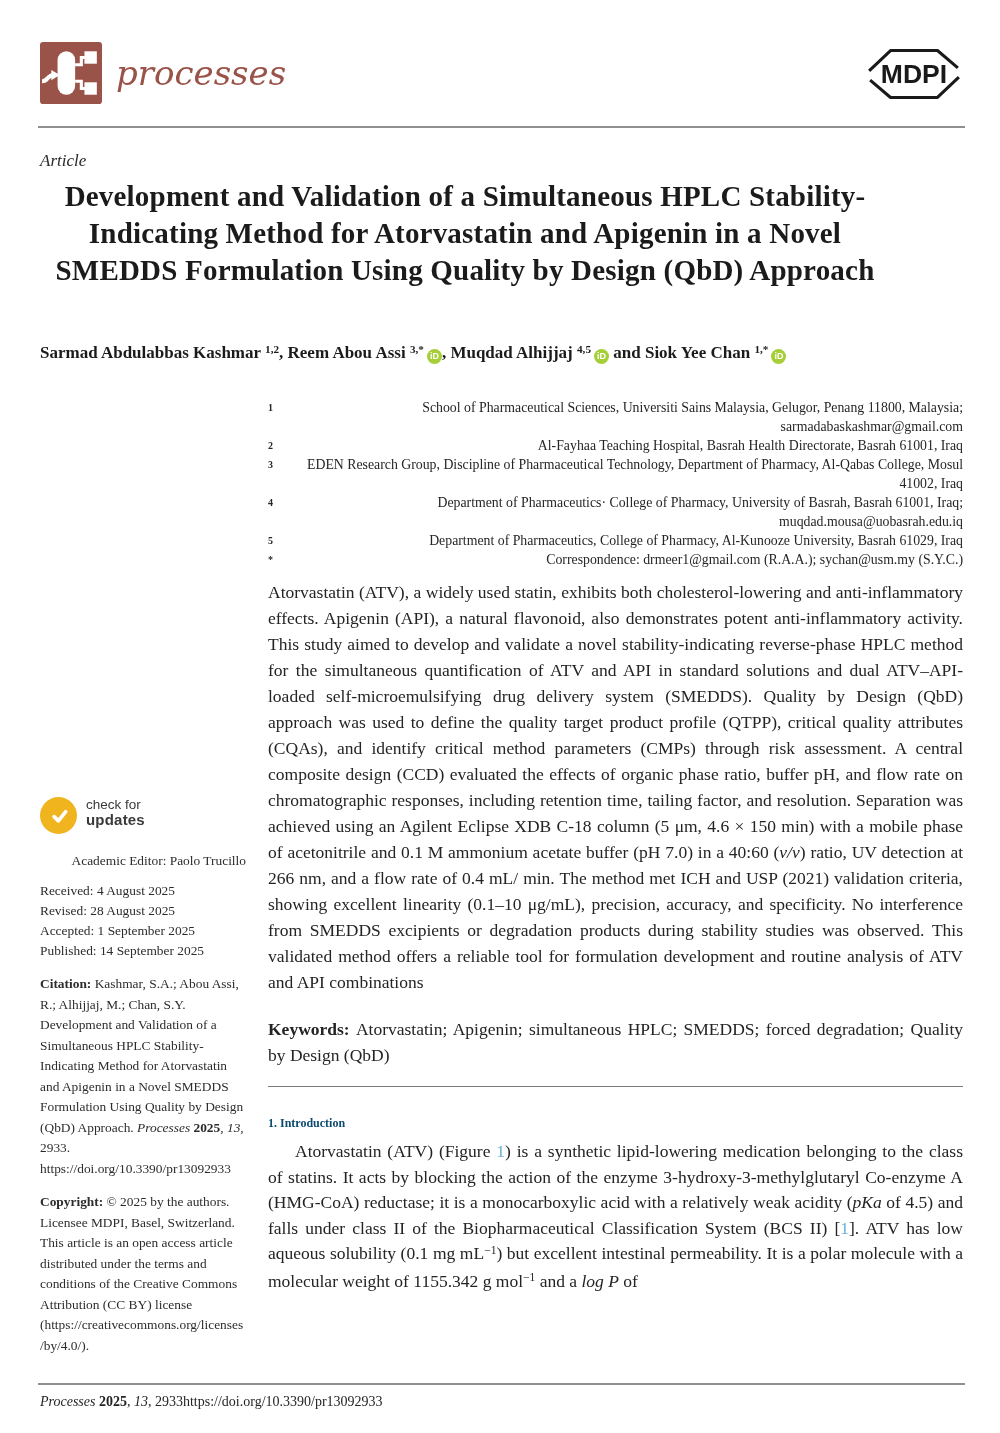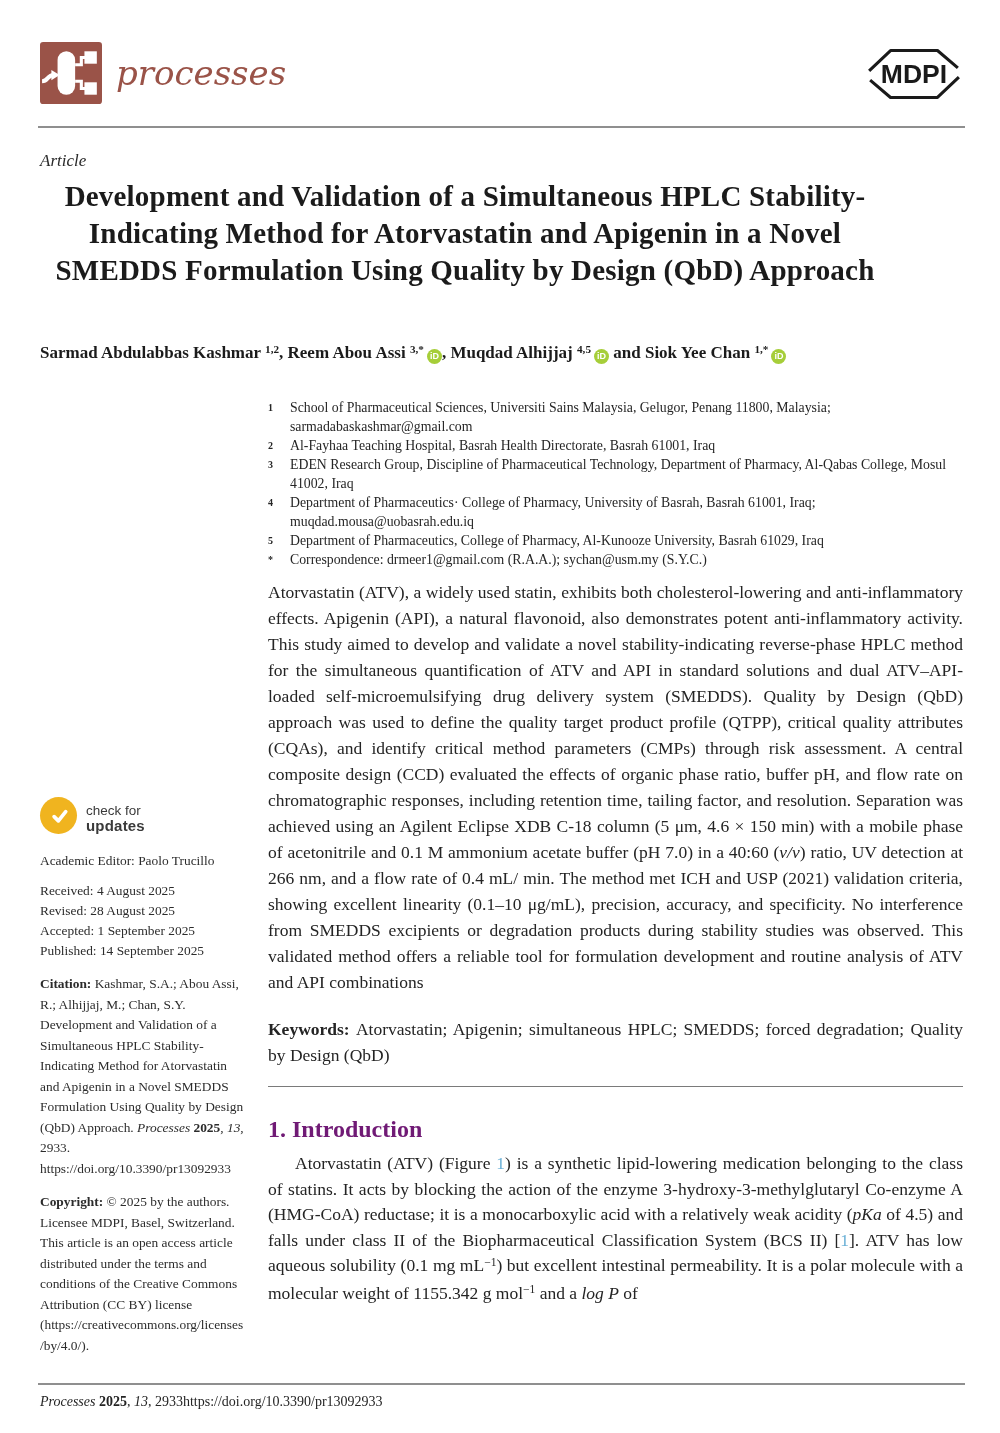--- a/index.html
+++ b/index.html
@@ -17,39 +17,39 @@
   .brand-name{font-family:"DejaVu Serif",serif;font-style:italic;font-size:34px;color:#9a5348;line-height:60px;}
   .header-rule{position:absolute;top:126px;left:38px;right:35px;border-top:2px solid #8f8f8f;}
   
   .article-label{position:absolute;top:151px;left:40px;font-style:italic;font-size:17px;color:#2a2a2a;}
   .paper-title{position:absolute;top:178px;left:40px;width:850px;font-size:29px;line-height:37px;font-weight:bold;color:#1b1b1b;letter-spacing:.2px;text-align:center;}
   .authors{position:absolute;top:343px;left:40px;width:930px;font-size:17px;font-weight:bold;color:#1b1b1b;}
   
   .sidebar{position:absolute;left:40px;top:797px;width:206px;font-size:13.4px;line-height:20px;color:#2c2c2c;}
   .main{position:absolute;left:268px;top:398px;width:695px;}
   
-  .badge{display:flex;align-items:flex-end;gap:9px;margin-bottom:17px;cursor:pointer;}
+  .badge{display:flex;align-items:flex-start;gap:9px;margin-bottom:17px;cursor:pointer;}
   .badge-circle{width:37px;height:37px;border-radius:50%;background:#f0b41f;flex:none;display:flex;align-items:center;justify-content:center;}
   .badge-text{font-family:"Liberation Sans",sans-serif;font-size:13.5px;line-height:15px;color:#3a3a3a;}
   .badge-line2{font-weight:bold;font-size:15px;letter-spacing:.2px;}
-  .academic-editor{margin-bottom:10px;}
+  .academic-editor{margin-bottom:10px;text-align:right;}
   .dates{margin-bottom:13px;}
   .date-line{line-height:20px;font-family:Liberation Serif, serif;}
   .citation{line-height:20.5px;margin-bottom:13px;overflow-wrap:break-word;}
   .copyright{line-height:20.5px;overflow-wrap:break-word;}
   
   .aff-list{font-size:13.8px;line-height:19px;color:#252525;}
   .aff-row{display:flex;}
   .aff-marker{width:22px;flex:none;font-size:10px;line-height:19px;font-weight:bold;}
-  .aff-text{flex:1;}
+  .aff-text{flex:1;text-align:right;}
   .abstract-heading{margin-top:21px;font-size:17.5px;font-weight:bold;color:#1b1b1b;}
   .abstract-text{margin-top:10px;font-size:17.5px;line-height:26px;text-align:justify;color:#242424;}
   .keywords{margin-top:21px;font-size:17.5px;line-height:26px;text-align:justify;color:#242424;}
   .main-rule{margin-top:18px;border-top:1.5px solid #7a7a7a;}
-  .section-heading{margin-top:29px;font-size:24px;font-weight:bold;color:#701a75;}
+  .section-heading{margin-top:29px;font-size:12px;font-weight:bold;color:#0c4a6e;}
   .intro-para{margin-top:8px;font-size:17.5px;line-height:25.5px;text-align:justify;text-indent:27px;color:#242424;}
   
   .footer-rule{position:absolute;left:38px;right:35px;top:1383px;border-top:2px solid #8f8f8f;}
   .footer{position:absolute;left:40px;right:35px;top:1394px;display:flex;justify-content:flex-start;font-size:14px;color:#242424;}
   
   .seg-plain{}
   .seg-bold{font-weight:bold;}
   .seg-italic{font-style:italic;}
   .seg-link{color:#6ab0d6;cursor:pointer;}
   .seg-sup{font-size:66%;position:relative;top:-0.45em;}

